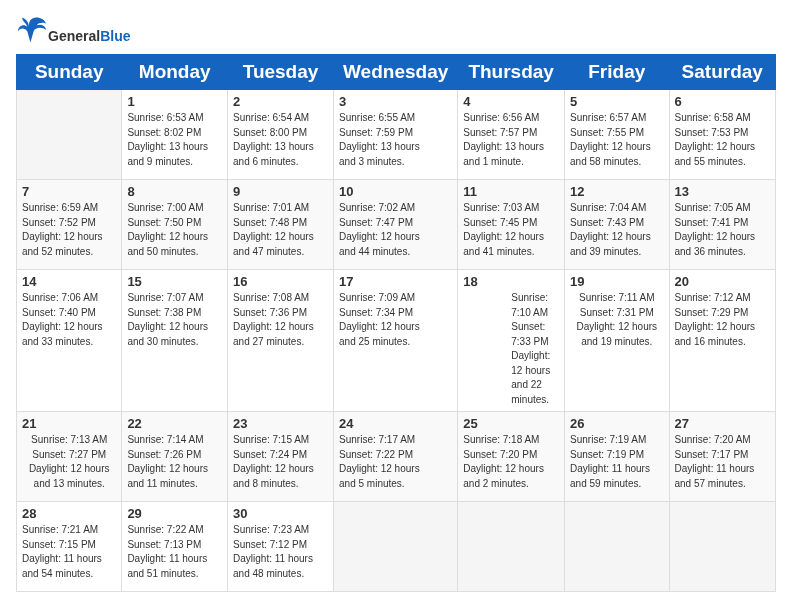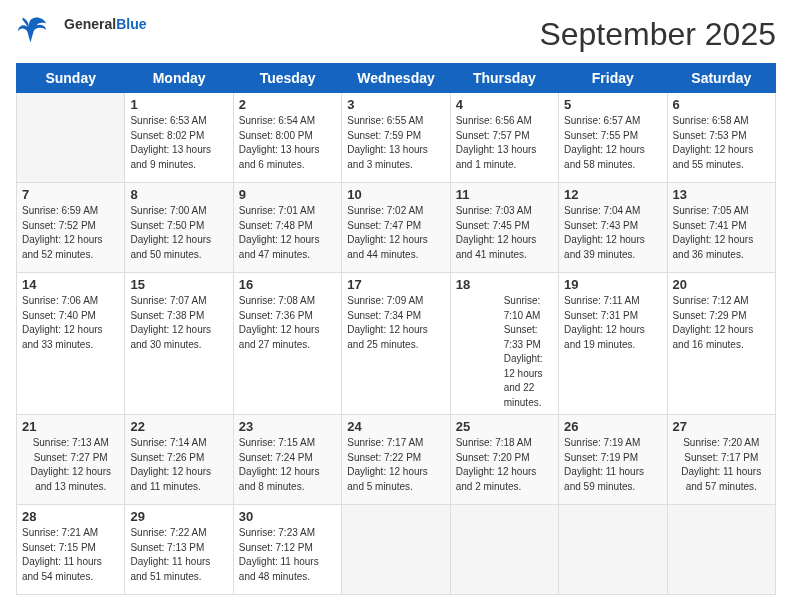--- a/index.html
+++ b/index.html
@@ -11,22 +11,22 @@
       padding: 16px;
     }
     .header {
       display: flex;
       justify-content: space-between;
       align-items: flex-start;
       margin-bottom: 10px;
     }
     .logo {
       display: flex;
-      align-items: flex-start;
-      gap: 16px;
+      align-items: flex-end;
+      gap: 0;
     }
     .logo-bird {
       width: 32px;
       height: 28px;
     }
     .title-block {
       text-align: right;
     }
     .title-block h1 {
       font-size: 32px;
@@ -39,21 +39,21 @@
       color: #555;
     }
     table {
       width: 100%;
       border-collapse: collapse;
       border: 1px solid #ccc;
     }
     thead tr th {
       background: #1565c0;
       color: #fff;
-      font-size: 14px;
+      font-size: 19px;
       font-weight: bold;
       text-align: center;
       padding: 6px 9px;
       border: 1px solid #1565c0;
     }
     tbody tr td {
       vertical-align: top;
       border: 1px solid #ddd;
       padding: 4px 5px;
       font-size: 10.5px;
@@ -86,21 +86,20 @@
 <div class="header">
   <div class="logo">
     <svg class="logo-bird" viewBox="0 0 40 36" xmlns="http://www.w3.org/2000/svg">
       <path d="M20 4 C24 0, 36 2, 38 10 C36 8, 28 8, 26 12 C30 10, 38 12, 38 18 C34 14, 24 14, 22 20 L18 34 L14 20 C10 14, 4 16, 2 20 C2 12, 10 10, 14 14 C12 8, 6 6, 8 2 C12 4, 16 8, 16 14 C16 8, 18 4, 20 4Z" fill="#1565c0"></path>
     </svg>
     <div>
       <div style="font-size:14px;font-weight:bold;color:#333;">General<span style="color:#1565c0;">Blue</span></div>
     </div>
   </div>
   <div class="title-block">
-    <h1>September 2025</h1>
   </div>
 </div>
 
 <table>
   <thead>
     <tr>
     <th>Sunday</th>
         <th>Monday</th>
         <th>Tuesday</th>
         <th>Wednesday</th>
@@ -237,21 +236,21 @@
         </td>
         <td>
           <span class="day-num">18</span>
           <div class="day-info" style="white-space: pre-line; margin-left: 48px;">Sunrise: 7:10 AM
 Sunset: 7:33 PM
 Daylight: 12 hours
 and 22 minutes.</div>
         </td>
         <td>
           <span class="day-num">19</span>
-          <div class="day-info" style="white-space: pre-line;">Sunrise: 7:11 AM
+          <div class="day-info" style="white-space: pre-line; text-align: center;">Sunrise: 7:11 AM
 Sunset: 7:31 PM
 Daylight: 12 hours
 and 19 minutes.</div>
         </td>
         <td>
           <span class="day-num">20</span>
           <div class="day-info" style="white-space: pre-line;">Sunrise: 7:12 AM
 Sunset: 7:29 PM
 Daylight: 12 hours
 and 16 minutes.</div>
@@ -295,21 +294,21 @@
         </td>
         <td>
           <span class="day-num">26</span>
           <div class="day-info" style="white-space: pre-line;">Sunrise: 7:19 AM
 Sunset: 7:19 PM
 Daylight: 11 hours
 and 59 minutes.</div>
         </td>
         <td>
           <span class="day-num">27</span>
-          <div class="day-info" style="white-space: pre-line; text-align: center;">Sunrise: 7:20 AM
+          <div class="day-info" style="white-space: pre-line;">Sunrise: 7:20 AM
 Sunset: 7:17 PM
 Daylight: 11 hours
 and 57 minutes.</div>
         </td>
       </tr>
       <tr>
         <td>
           <span class="day-num">28</span>
           <div class="day-info" style="white-space: pre-line;">Sunrise: 7:21 AM
 Sunset: 7:15 PM

